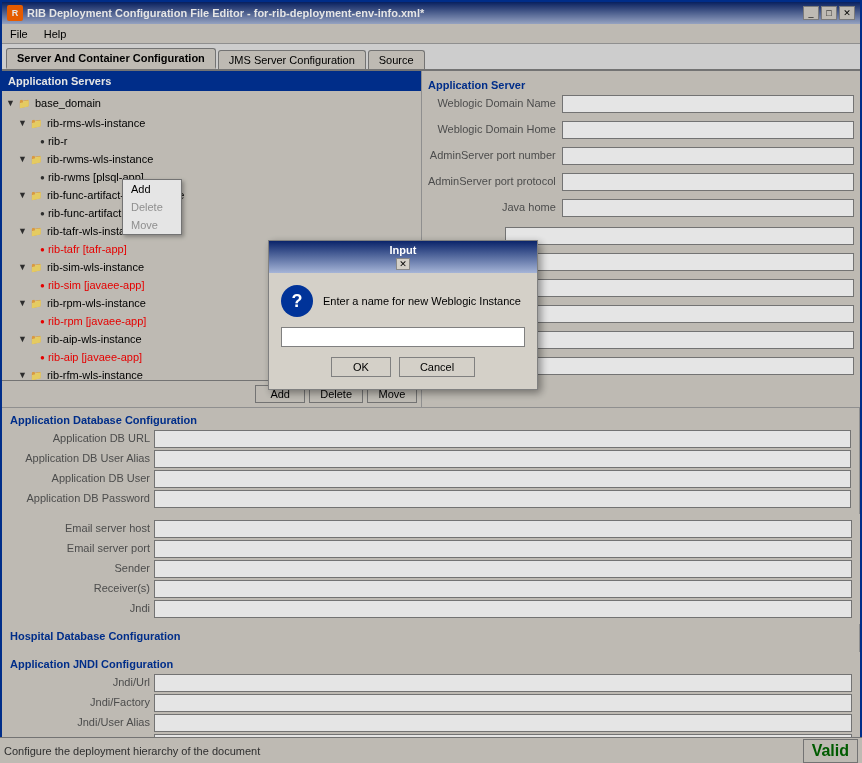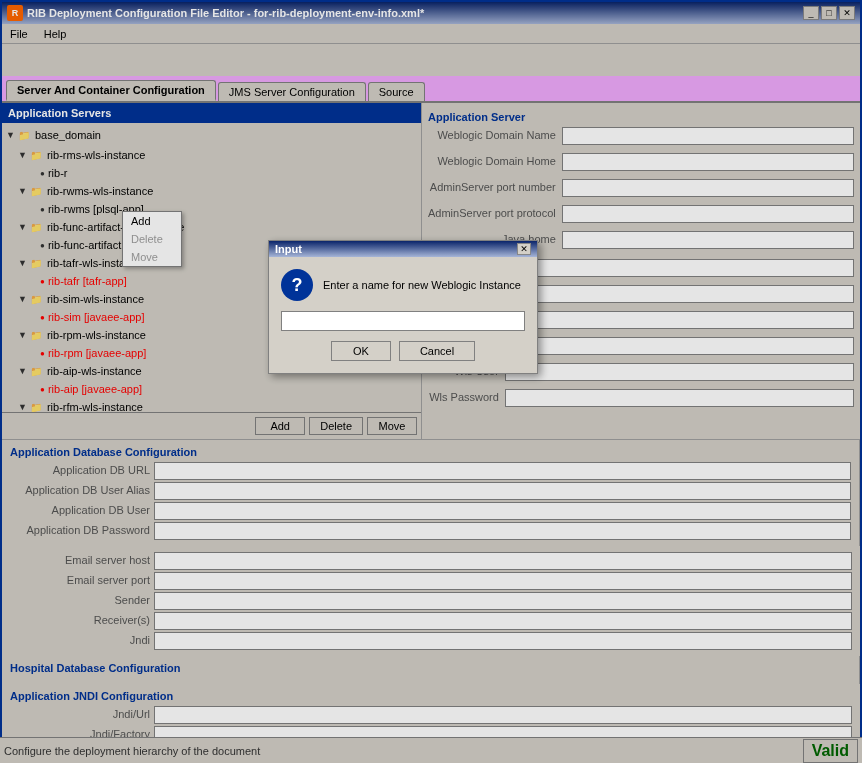--- a/index.html
+++ b/index.html
@@ -71,26 +71,25 @@
       align-items: center;
     }
     .menu-item {
       padding: 1px 4px;
       cursor: pointer;
       font-size: 11px;
     }
 
     
     .tab-bar {
-      background: #f0abfc;
+      background: #e5e5e5;
       display: flex;
       align-items: flex-end;
       padding: 4px 4px 0 4px;
       border-bottom: 2px solid #808080;
-      margin-top: 32px;
     }
     .tab {
       padding: 3px 10px;
       border: 1px solid #808080;
       border-bottom: none;
       background: #d4d0c8;
       cursor: pointer;
       font-size: 11px;
       margin-right: 2px;
       border-radius: 3px 3px 0 0;
@@ -259,21 +258,22 @@
       border: 1px solid #808080;
       box-shadow: 3px 3px 8px rgba(0,0,0,0.4);
     }
     .modal-title-bar {
       background: linear-gradient(to bottom, #0a246a, #a6b5d7);
       color: white;
       padding: 3px 6px;
       display: flex;
       align-items: center;
       justify-content: space-between;
-      height: 16px;
+      height: 32px;
+      flex-direction: column;
     }
     .modal-title-text { font-size: 11px; font-weight: bold; }
     .modal-close-btn {
       width: 14px;
       height: 12px;
       background: #d4d0c8;
       border: 1px solid #888;
       display: flex;
       align-items: center;
       justify-content: center;

